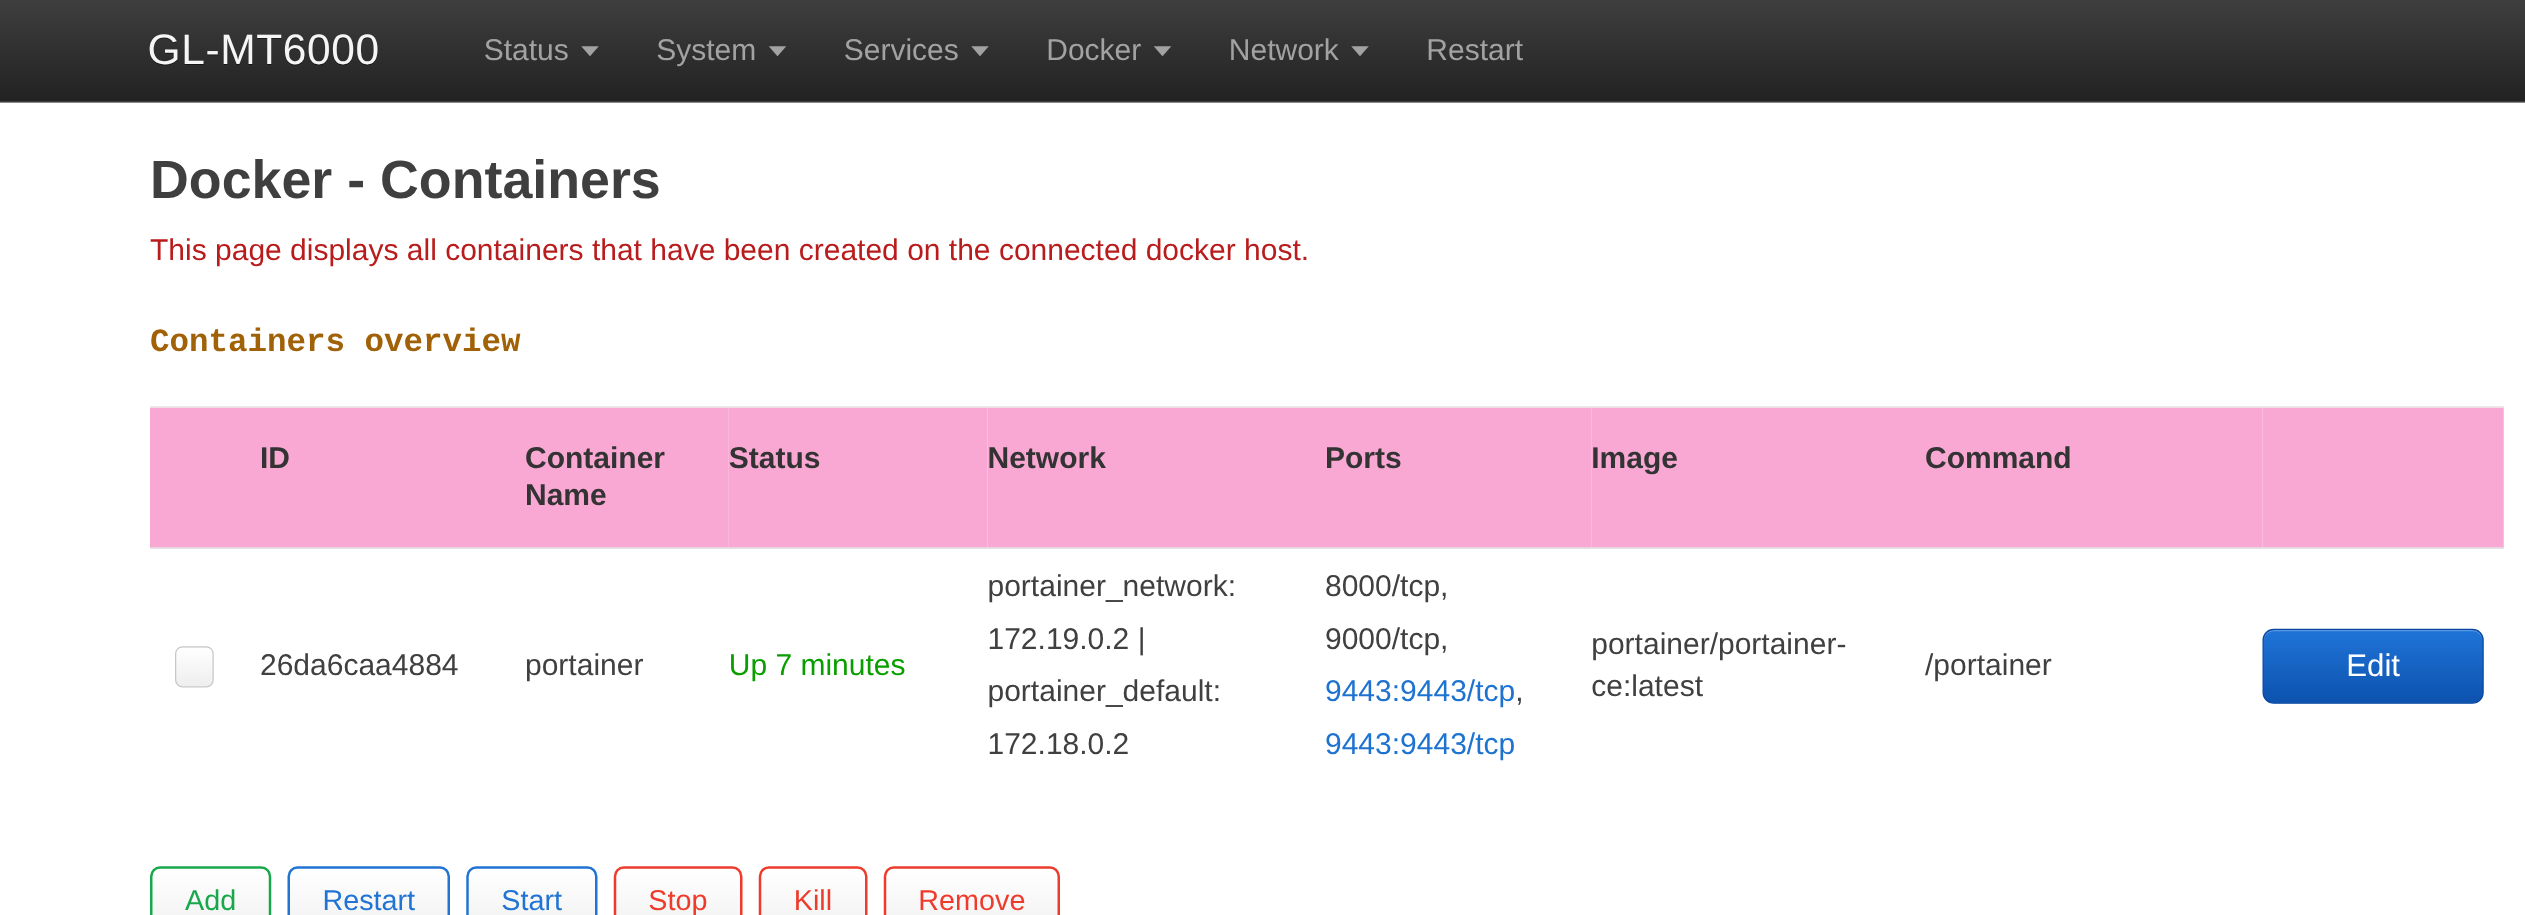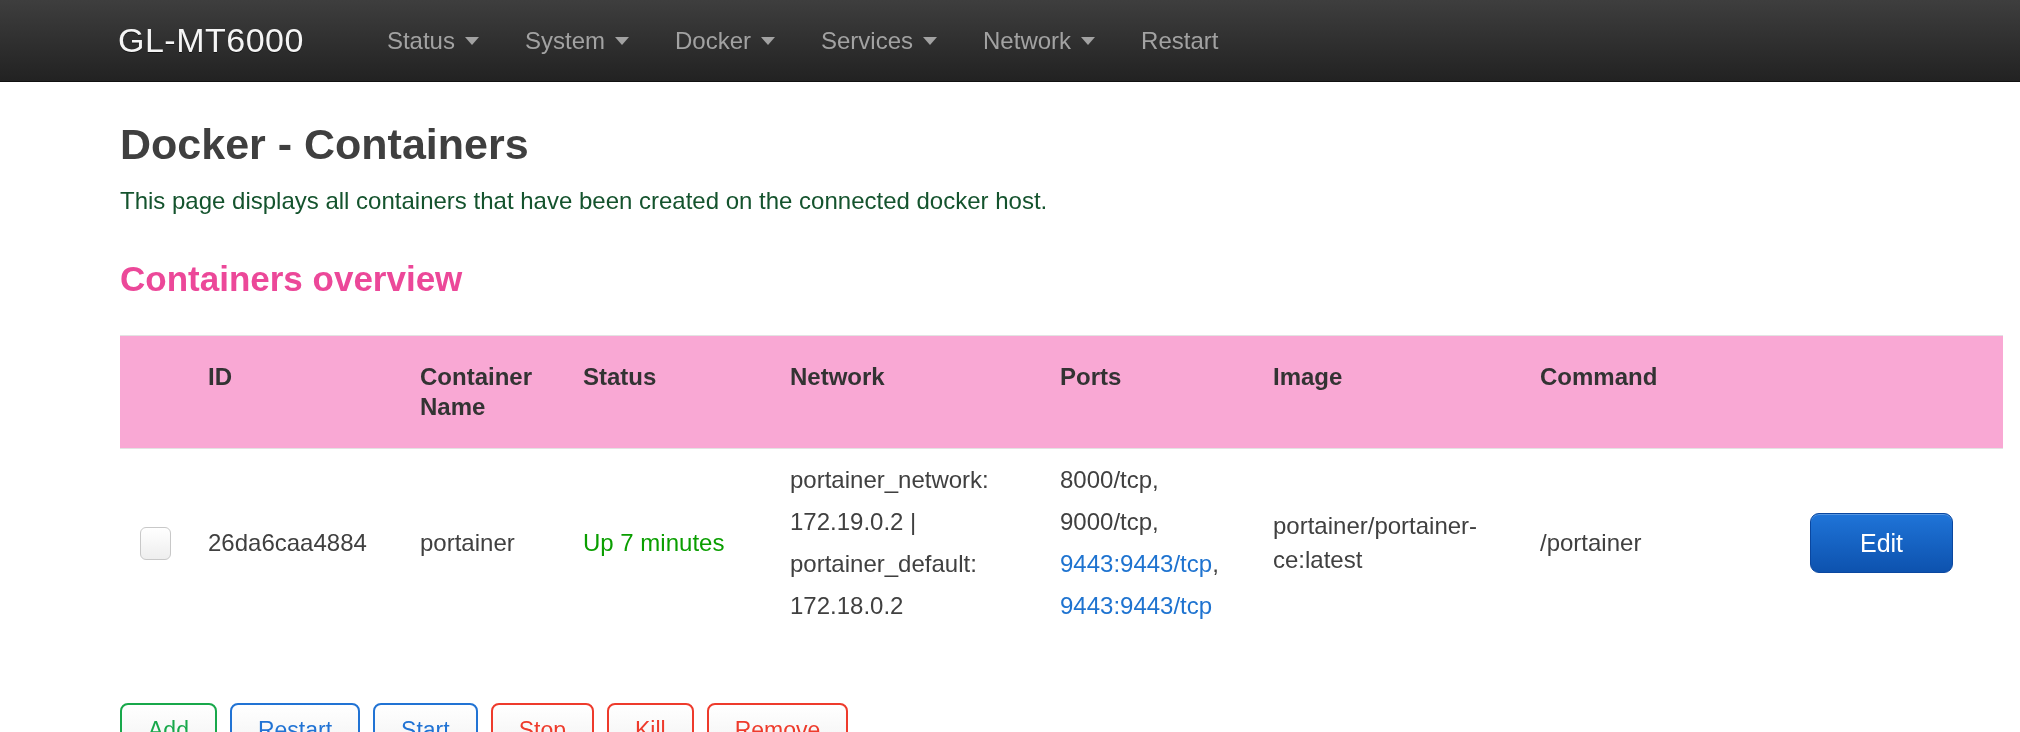--- a/index.html
+++ b/index.html
@@ -40,25 +40,25 @@
   }
 
   
   .content { padding: 0 17px 0 120px; }
   .page-title {
     margin-top: 38px;
     font-size: 43px; font-weight: 700; color: #3f3f3f;
   }
   .page-desc {
     margin-top: 18px;
-    font-size: 24px; color: #14532d;
+    font-size: 24px; color: #b91c1c;
   }
   .section-heading {
     margin-top: 44px;
-    font-size: 35px; font-weight: 700; color: #ec4899;
+    font-size: 26px; font-weight: 700; color: #a16207; font-family: Liberation Mono, monospace;
   }
 
   
   table.containers {
     margin-top: 36px;
     width: 1883px;
     border-collapse: collapse;
     table-layout: fixed;
     border-top: 1px solid #e3e3e3;
   }
@@ -82,21 +82,21 @@
     width: 31px; height: 33px;
     border: 1px solid #c8c8c8; border-radius: 6px;
     background: linear-gradient(#ffffff, #eeeeee);
     cursor: pointer; display: block;
   }
   .status-up { color: #0a9e00; }
   a.port-link { color: #1e73d0; text-decoration: none; cursor: pointer; }
   .port-plain { color: #404040; }
 
   .btn-edit {
-    width: 143px; height: 60px;
+    width: 177px; height: 60px;
     background: linear-gradient(#1f74d8, #0d52ae);
     border: 1px solid #0a47a0; border-radius: 9px;
     color: #ffffff; font-size: 25px;
     font-family: "Liberation Sans", sans-serif;
     cursor: pointer;
     box-shadow: inset 0 1px 0 rgba(255,255,255,0.25);
   }
 
   
   .actions { margin-top: 34px; display: flex; gap: 13px; }
@@ -120,25 +120,25 @@
   <div class="nav-items">
     <div class="nav-item">
       <span>Status</span>
       <span class="caret"></span>
     </div>
     <div class="nav-item">
       <span>System</span>
       <span class="caret"></span>
     </div>
     <div class="nav-item">
+      <span>Services</span>
+      <span class="caret"></span>
+    </div>
+    <div class="nav-item">
       <span>Docker</span>
-      <span class="caret"></span>
-    </div>
-    <div class="nav-item">
-      <span>Services</span>
       <span class="caret"></span>
     </div>
     <div class="nav-item">
       <span>Network</span>
       <span class="caret"></span>
     </div>
     <div class="nav-item">
       <span>Restart</span>
     </div>
   </div>

